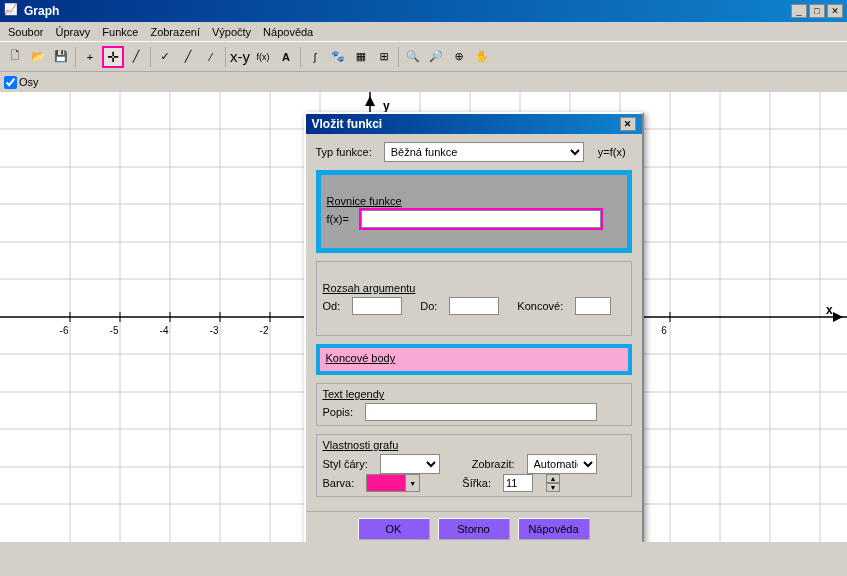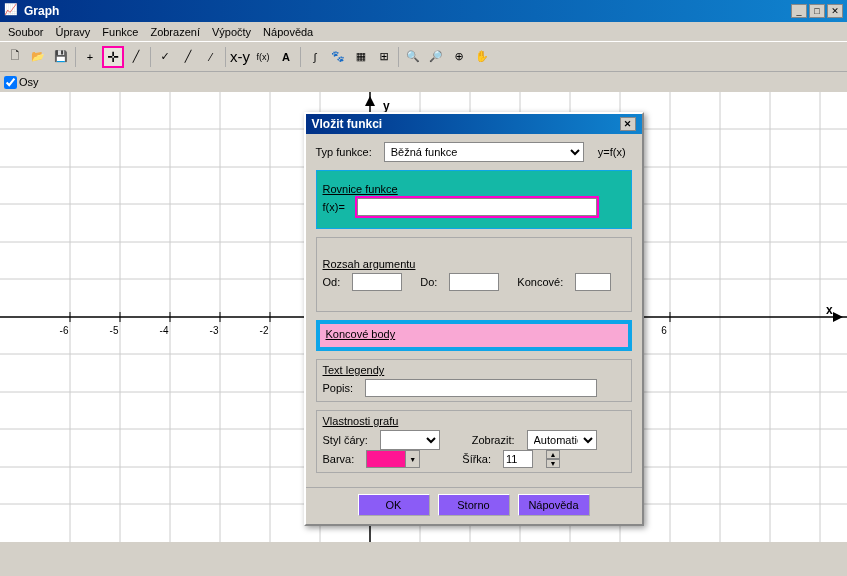--- a/index.html
+++ b/index.html
@@ -358,21 +358,21 @@
       <div class="dialog-body">
 
         <div class="form-section">
           <div class="form-row">
             <label class="form-label">Typ funkce:</label>
             <select class="select-field" style="width:200px;"><option value="Běžná funkce">Běžná funkce</option><option value="Parametrická funkce">Parametrická funkce</option><option value="Polární funkce">Polární funkce</option></select>
             <span class="form-label" style="margin-left:2px;">y=f(x)</span>
           </div>
         </div>
 
-        <div class="form-section" style="border:1px solid #0ea5e9; padding:12px 6px; background:#14b8a6;">
+        <div class="form-section" style="border:5px solid #0ea5e9; padding:20px 6px; background:#a3a3a3;">
           <div class="section-title">Rovnice funkce</div>
           <div class="form-row">
             <label class="form-label">f(x)=</label>
             <input type="text" class="input-field input-focused" style="width: 240px;" value="">
           </div>
         </div>
 
         <div class="form-section" style="border:1px solid #aaa; padding:20px 6px; background:#d4d0c8;">
           <div class="section-title">Rozsah argumentu</div>
           <div class="form-row">

